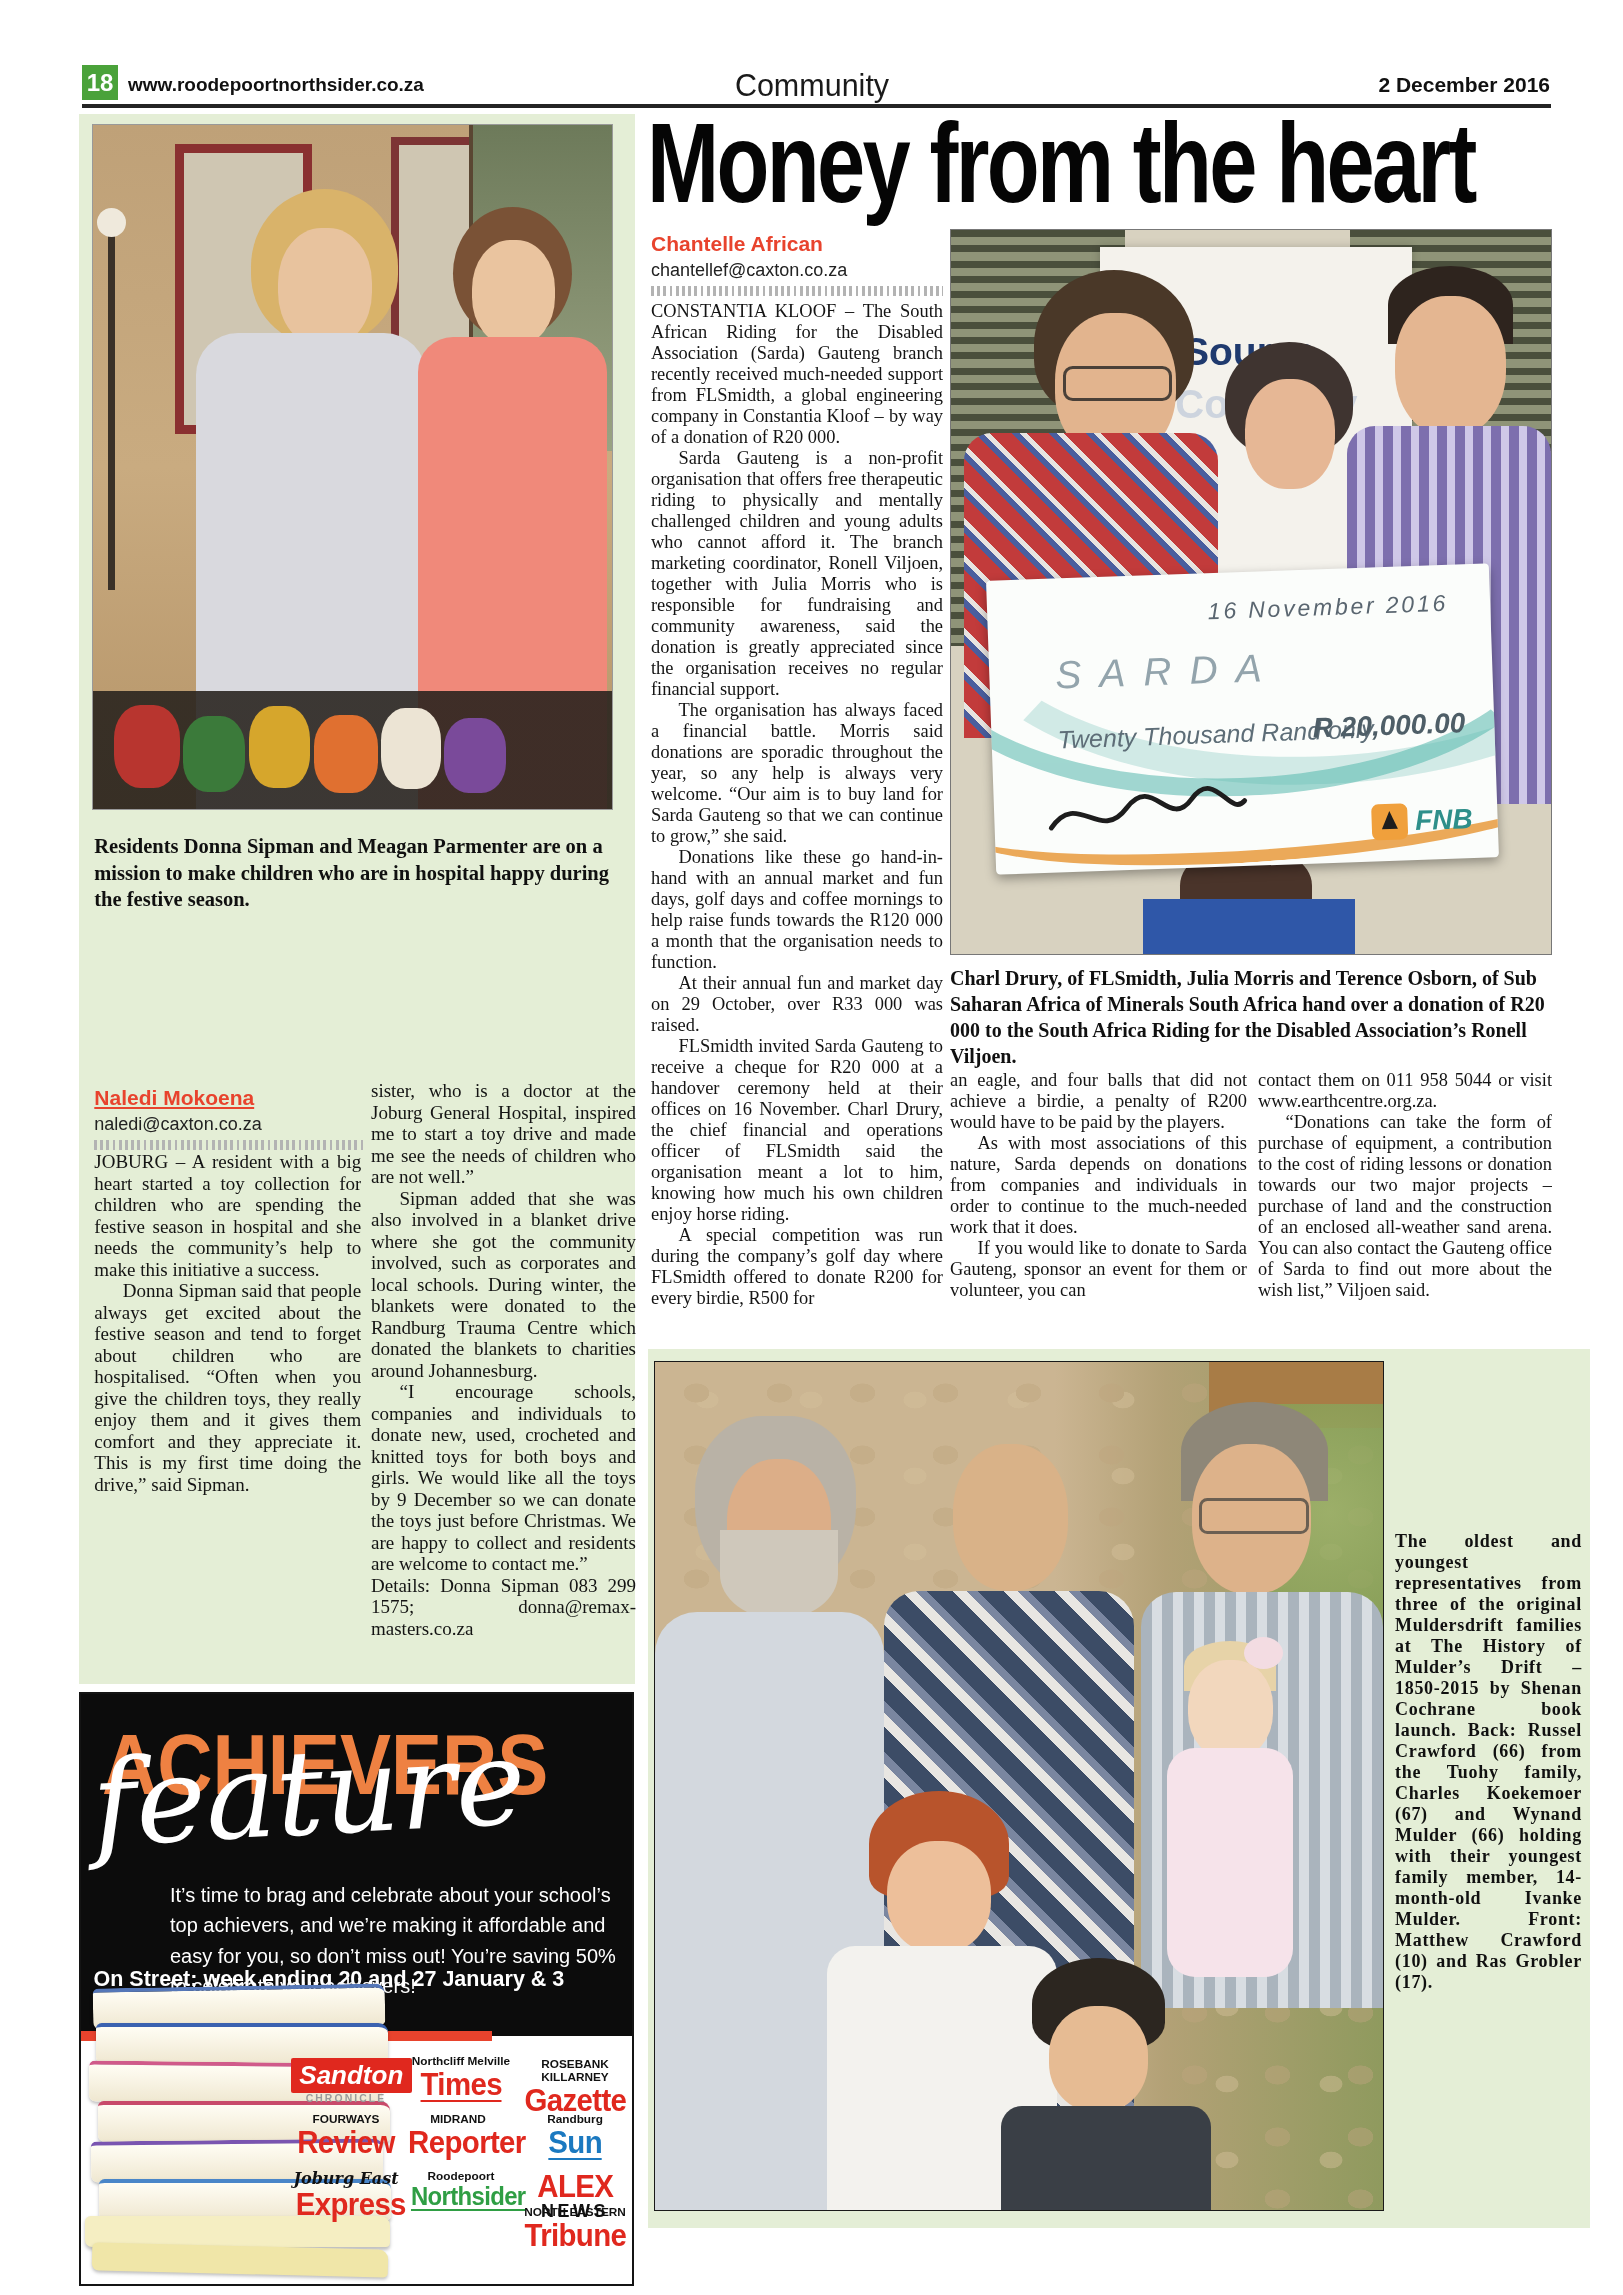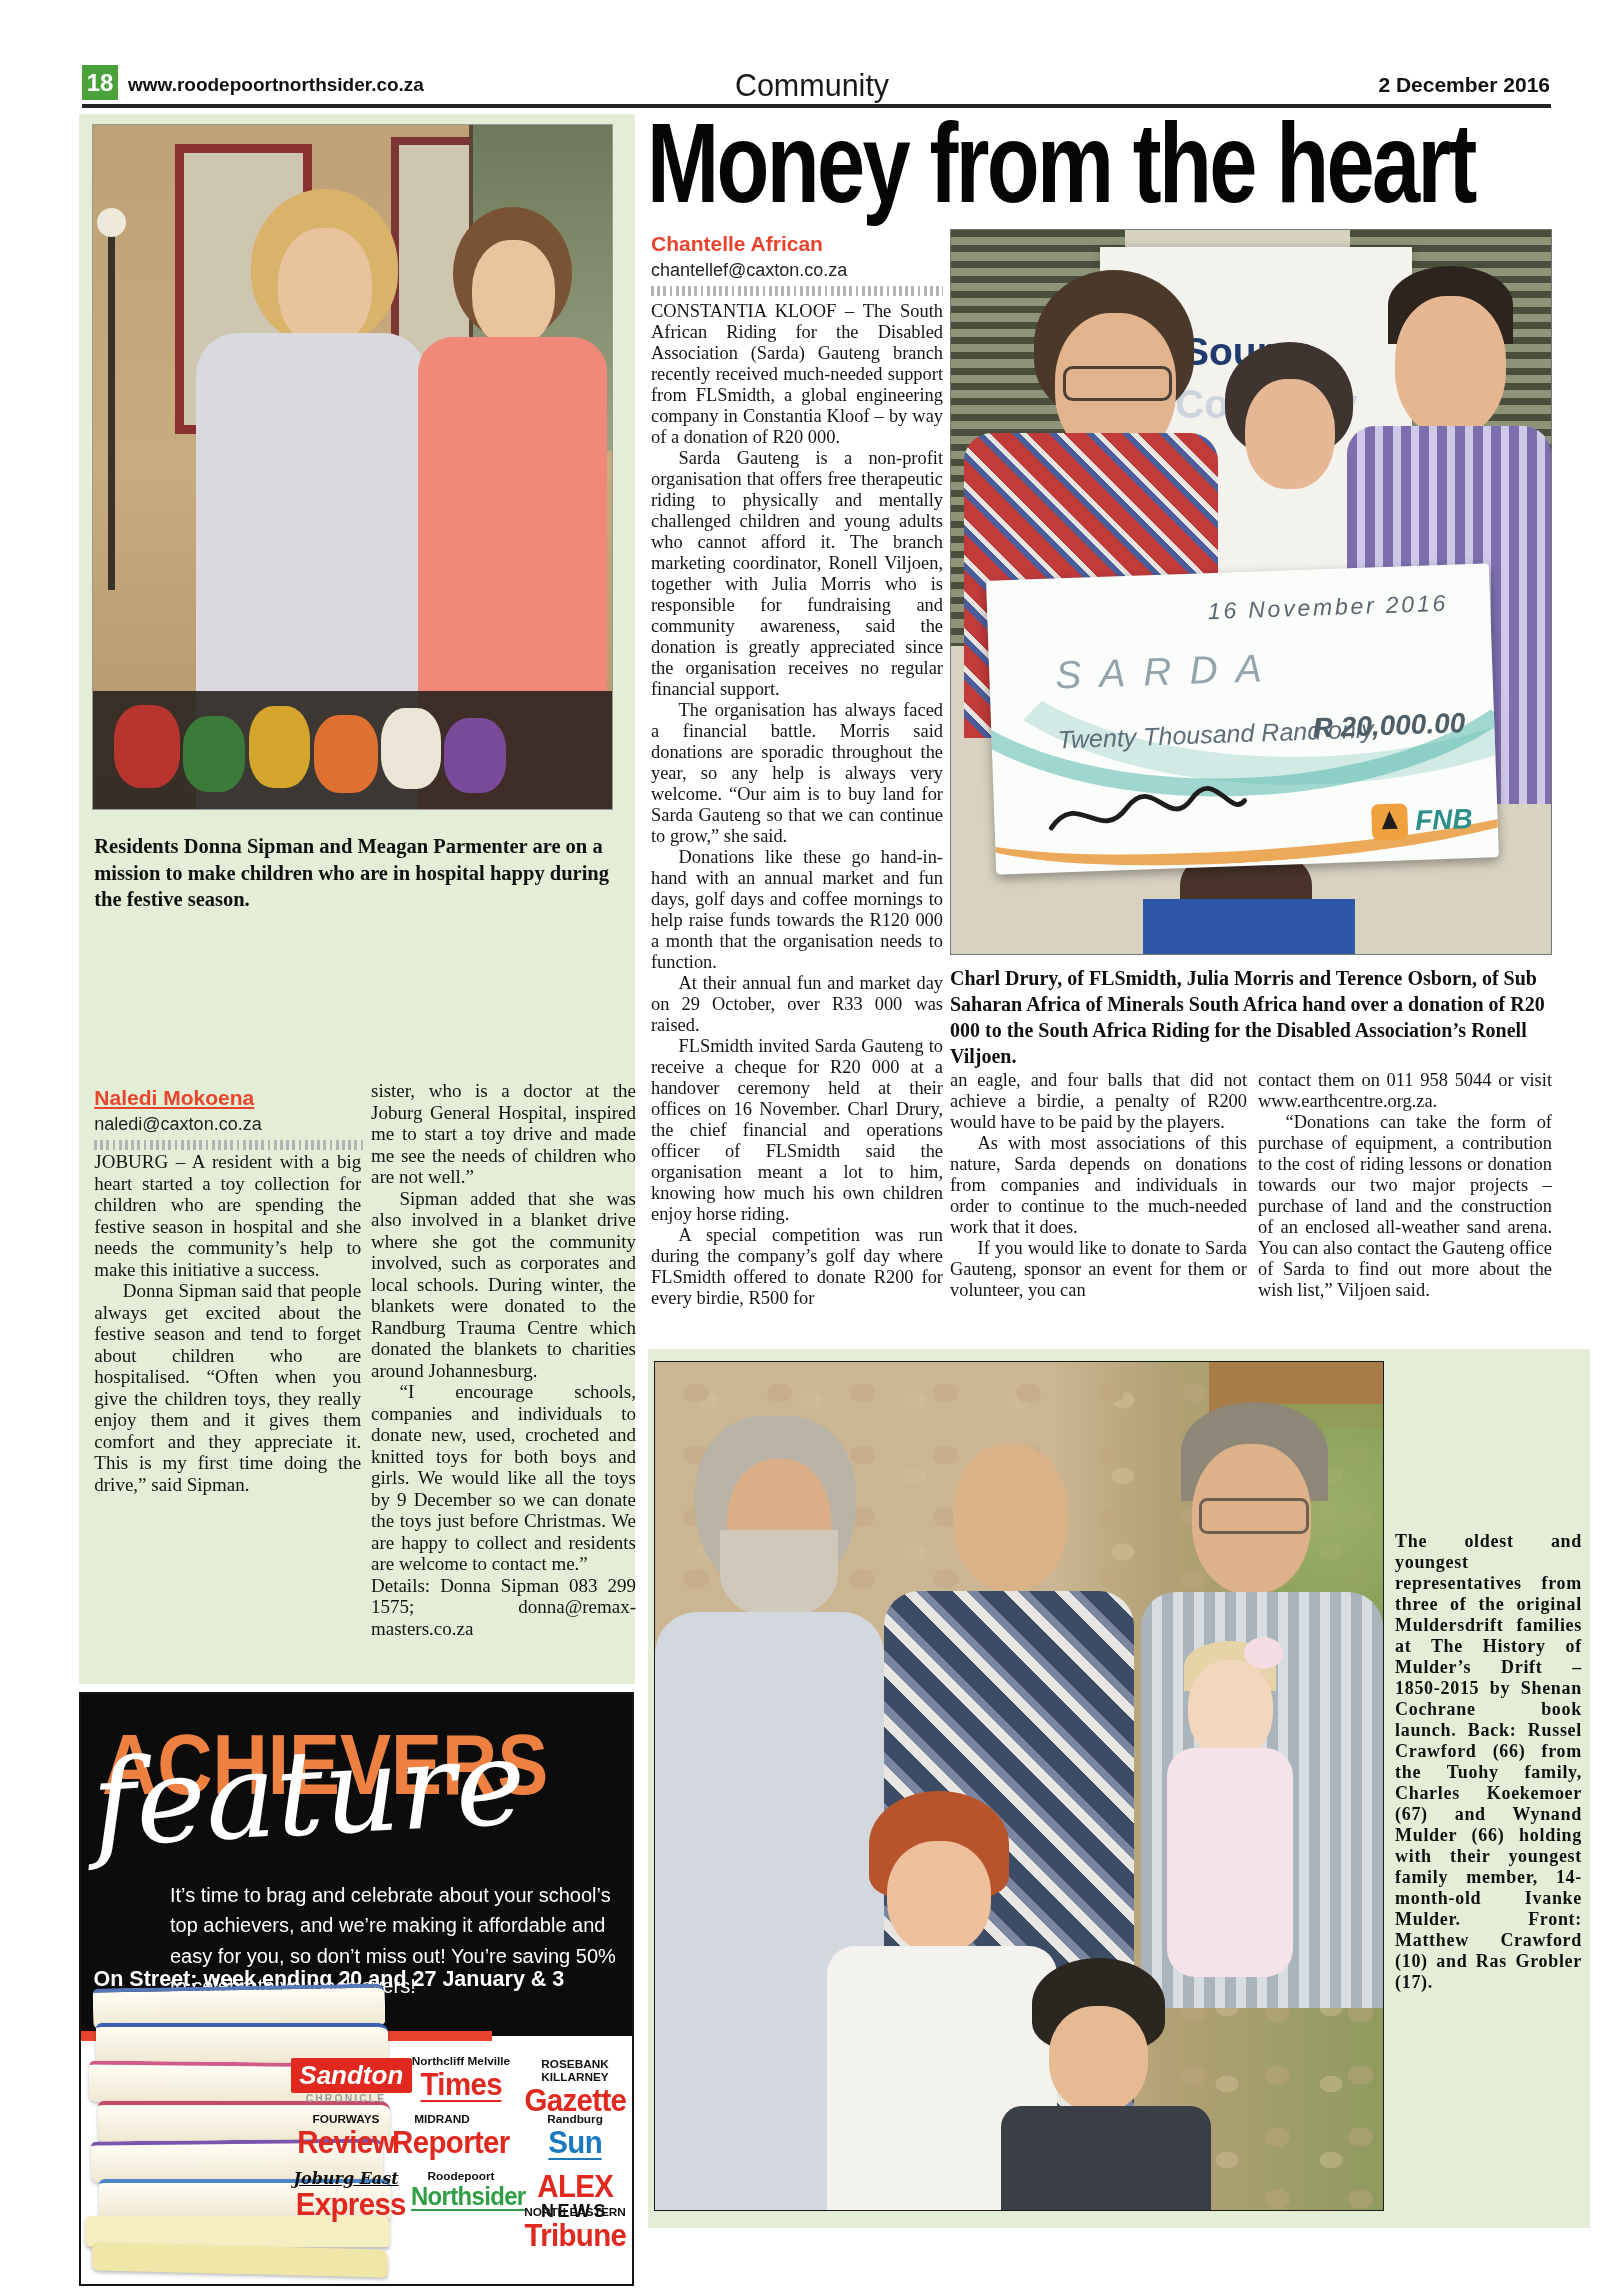--- a/index.html
+++ b/index.html
@@ -73,22 +73,22 @@
   .logo{text-align:center;}
   .lg-small{font-size:11.8px;font-weight:bold;color:#111;line-height:1.1;}
   .lg-big{font-size:32px;font-weight:bold;line-height:1;letter-spacing:-0.7px;display:inline-block;transform:scaleX(.92);}
   .red{color:#e0281e;} .blue{color:#1b79c0;} .green{color:#2f9e44;}
   .u-red{border-bottom:2.8px solid #e0281e;} .u-blue{border-bottom:2.8px solid #1b79c0;} .u-green{border-bottom:2.8px solid #2f9e44;}
   .sandton-box{display:inline-block;background:#e0281e;color:#fff;font-style:italic;font-weight:bold;font-size:26px;padding:2.1px 8.3px;border-radius:2.1px;}
   .sandton-sub{font-size:10.4px;color:#9a9a9a;font-weight:bold;letter-spacing:2.1px;}
   .script-small{font-family:"DejaVu Serif",serif;font-style:italic;font-size:16px;font-weight:bold;letter-spacing:0;}
   .alex-sub{font-size:18px;font-weight:bold;color:#111;letter-spacing:3.5px;line-height:1;}
   .lp1{left:210px;top:364px;width:110px;} .lp2{left:325px;top:361px;width:110px;} .lp3{left:437px;top:364px;width:114px;}
-  .lp4{left:210px;top:419px;width:110px;} .lp5{left:306px;top:419px;width:110px;} .lp6{left:437px;top:419px;width:114px;}
-  .lp7{left:210px;top:476px;width:110px;text-decoration:underline;} .lp8{left:325px;top:476px;width:110px;} .lp9{left:437px;top:476px;width:114px;}
+  .lp4{left:210px;top:419px;width:110px;} .lp5{left:322px;top:419px;width:110px;} .lp6{left:437px;top:419px;width:114px;}
+  .lp7{left:210px;top:476px;width:110px;} .lp8{left:325px;top:476px;width:110px;} .lp9{left:437px;top:476px;width:114px;}
   .lp10{left:437px;top:512px;width:114px;}
   
   .panel-bottom{left:648px;top:1349px;width:942px;height:879px;background:#e4eed6;}
   .photo3{left:5.6px;top:11.8px;width:728px;height:848px;border:1.4px solid #1a1a1a;background:linear-gradient(90deg,#cbb592 0 55%,#b3a176 70%,#8f9a5e);}
   .mu-cap{left:747px;top:182px;width:187px;font-size:18px;line-height:21px;letter-spacing:0.7px;text-align:justify;}
 </style>
 </head>
 <body>
 
 <div class="page">

